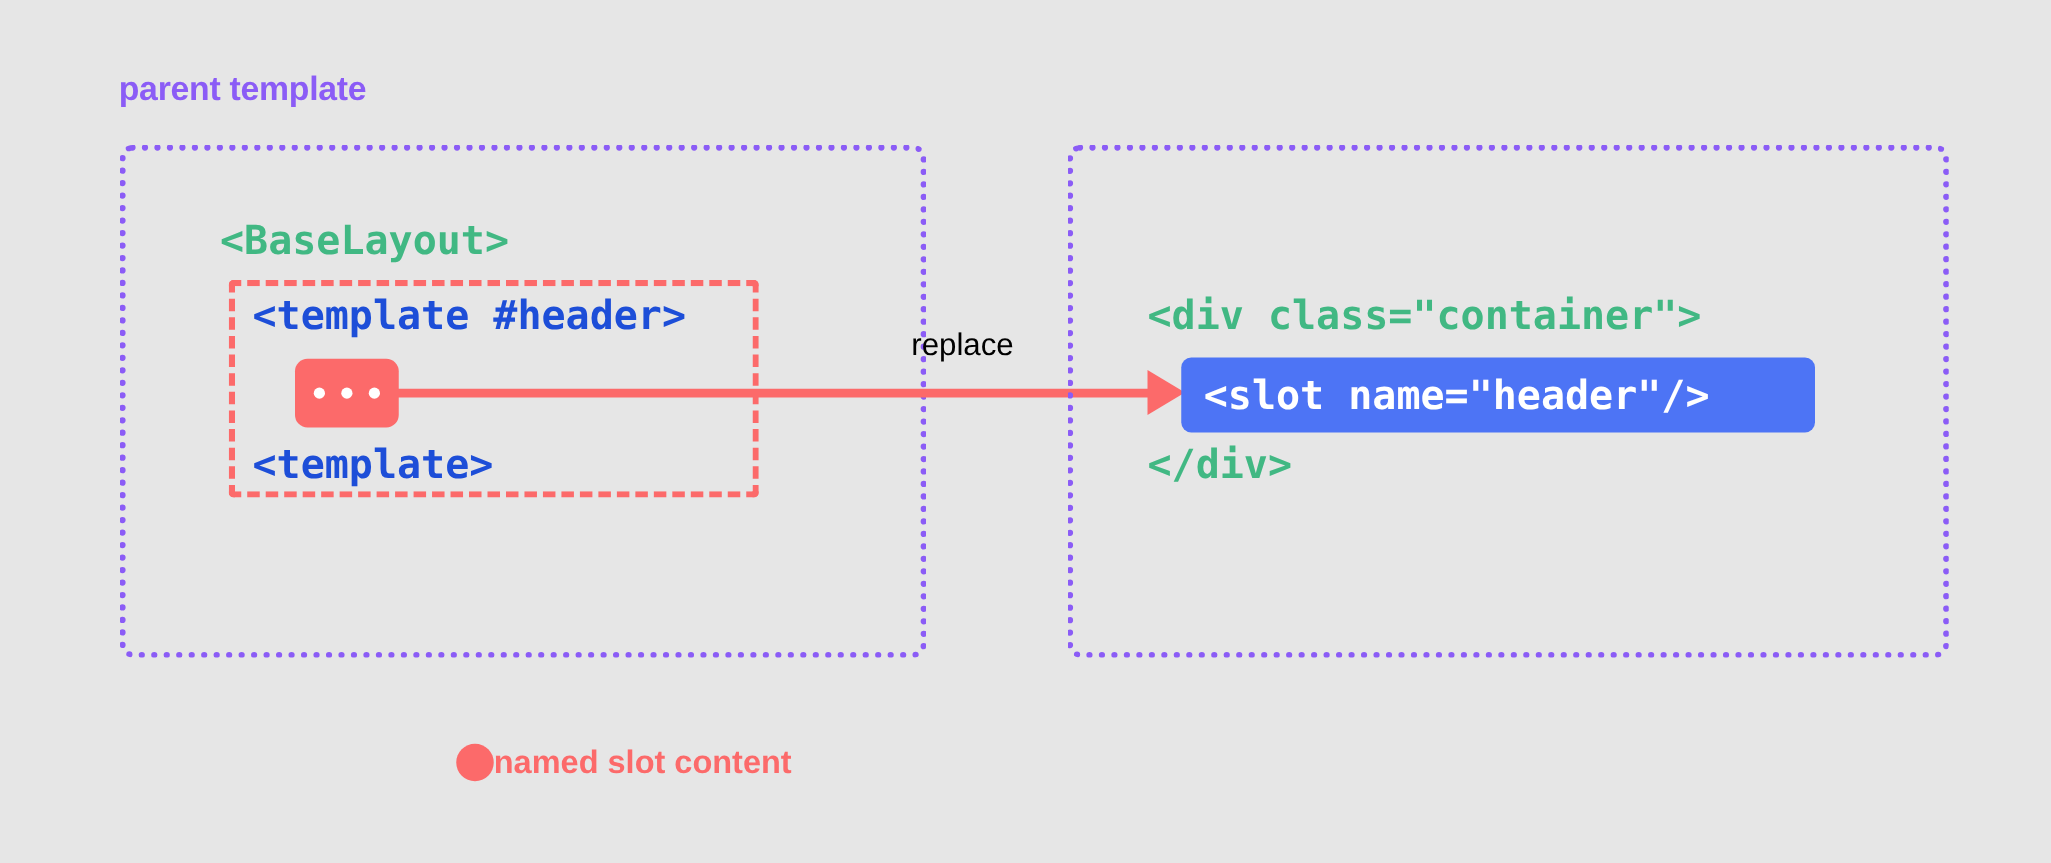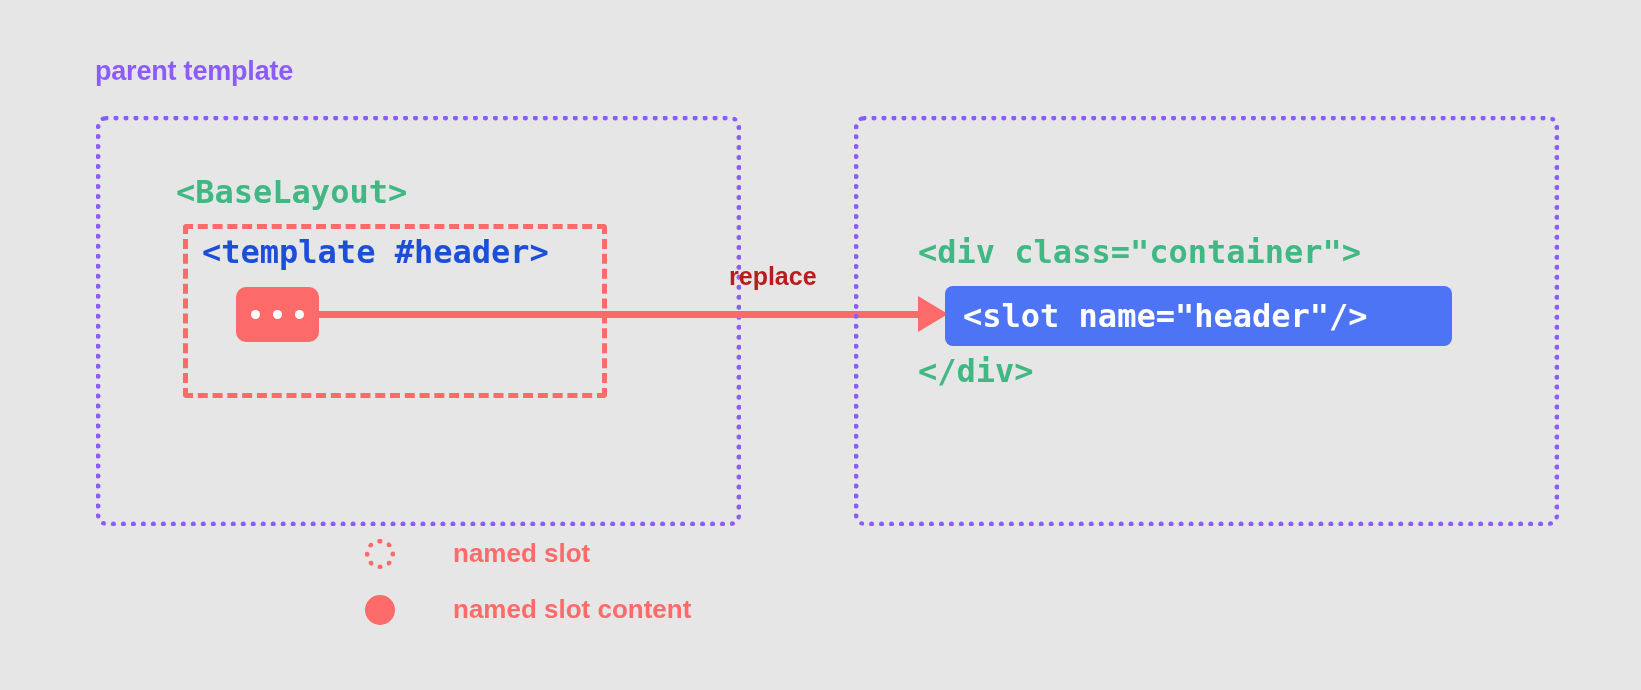--- a/index.html
+++ b/index.html
@@ -87,21 +87,21 @@
     left:918px;top:296px;
     width:0;height:0;
     border-top:18px solid transparent;
     border-bottom:18px solid transparent;
     border-left:30px solid #fc6a6a;
   }
   #arrow-label{
     position:absolute;
     left:729px;top:262px;
     font-family:"Liberation Sans", sans-serif;
-    font-weight:bold;font-size:25px;color:#b91c1c;
+    font-weight:normal;font-size:25px;color:#000000;
     white-space:nowrap;
   }
 
   
   #outlet-box{
     position:absolute;
     left:945px;top:286px;width:507px;height:60px;
     background:#4d74f5;
     border-radius:8px;
     display:flex;align-items:center;
@@ -137,21 +137,21 @@
   }
   .marker-blue-circle{
     width:34px;height:34px;border-radius:50%;
     background:#4d74f5;
   }
 
   #legend-named-slot{left:365px;top:538px;}
   #legend-named-slot .legend-label{margin-left:58px;}
 
   #legend-slot-content{left:365px;top:594px;}
-  #legend-slot-content .legend-label{margin-left:58px;}
+  #legend-slot-content .legend-label{}
 
   #legend-slot-outlet{left:1120px;top:536px;}
   #legend-slot-outlet .legend-label{margin-left:85px;}
 </style>
 </head>
 <body>
 
 <div class="stage">
 
   <div class="panel-title" id="title-parent">parent template</div>
@@ -163,41 +163,38 @@
   <div id="slot-box"></div>
 
   <div class="code red" id="code-tmpl-open">&lt;template #header&gt;</div>
 
   <div id="content-badge">
     <span class="dot"></span>
     <span class="dot"></span>
     <span class="dot"></span>
   </div>
 
+  <div class="code red" id="code-tmpl-close">&lt;template&gt;</div>
 
 
   <div id="arrow-line"></div>
   <div id="arrow-head"></div>
   <div id="arrow-label">replace</div>
 
 
   <div class="panel-box" id="panel-base"></div>
 
   <div class="code green" id="code-div-open">&lt;div class="container"&gt;</div>
 
   <div id="outlet-box">
     <span class="code">&lt;slot name="header"/&gt;</span>
   </div>
 
   <div class="code green" id="code-div-close">&lt;/div&gt;</div>
 
-  <div class="legend-row" id="legend-named-slot">
-    <span class="marker-dotted-circle"></span>
-    <span class="legend-label red">named slot</span>
-  </div>
 
   <div class="legend-row" id="legend-slot-content">
     <span class="marker-filled-circle"></span>
     <span class="legend-label red">named slot content</span>
   </div>
 
 
 </div>
 
 </body></html>

